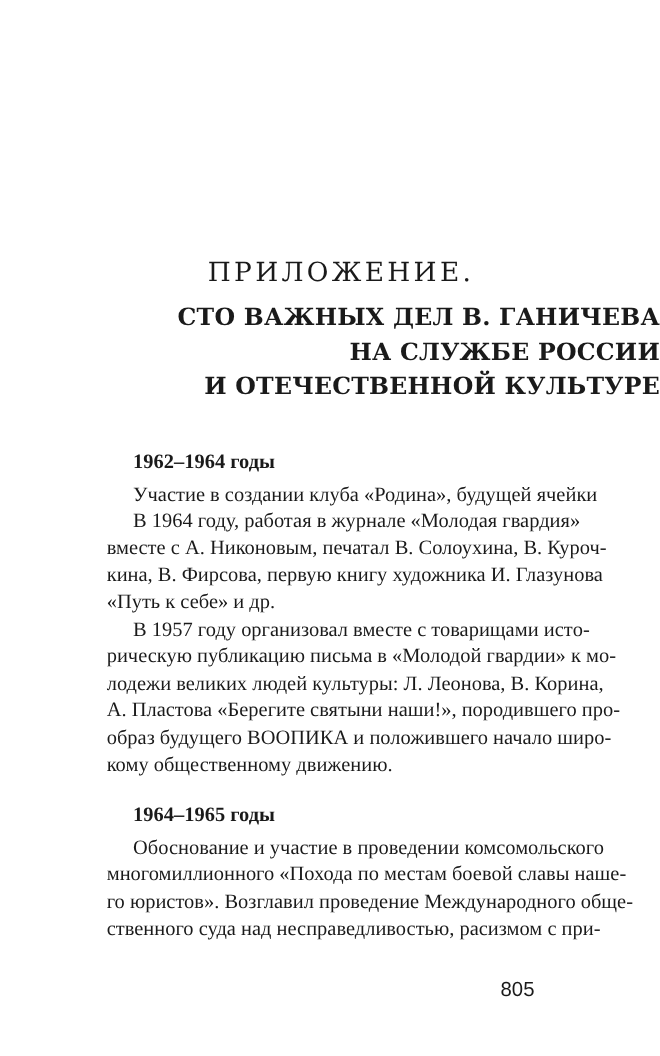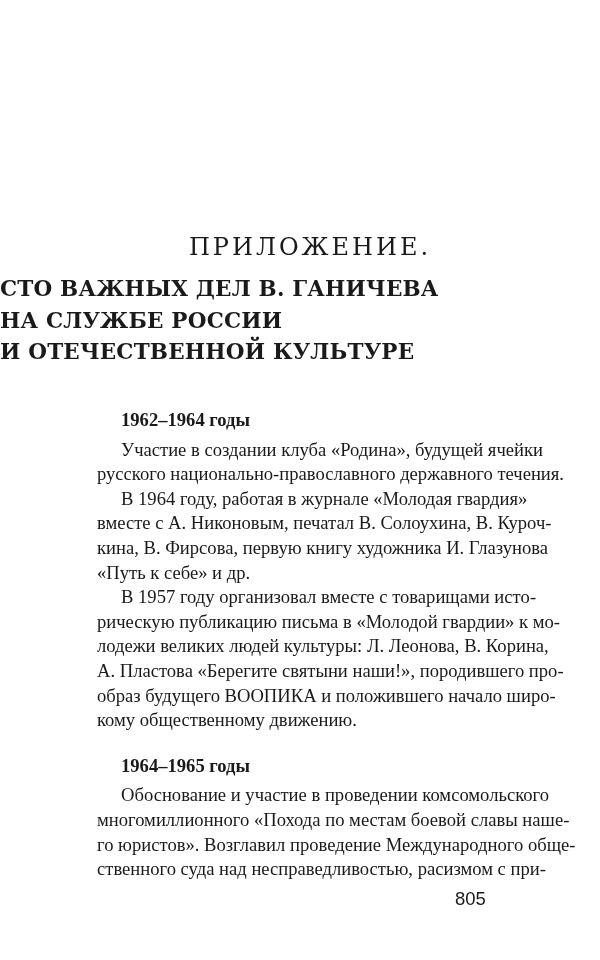--- a/index.html
+++ b/index.html
@@ -2,21 +2,21 @@
 <html><head>
 <meta charset="utf-8">
 <style>
   html, body { margin: 0; padding: 0; background: #ffffff; }
   body { width: 600px; height: 960px; position: relative; overflow: hidden; color: #1a1a1a; }
   .appendix {
     position: absolute; left: 0; width: 524px; top: 233px; text-align: center;
     font-family: "DejaVu Serif", serif; font-size: 24px; letter-spacing: 3px; font-weight: normal; margin-left: 48px;
   }
   .title {
-    position: absolute; left: 0; width: 600px; top: 273px; text-align: left;
+    position: absolute; left: 0; width: 600px; top: 273px; text-align: right;
     font-family: "DejaVu Serif", serif; font-weight: bold; font-size: 21.5px; line-height: 31.5px;
     letter-spacing: 0.2px;
   }
   .content {
     position: absolute; left: 97px; top: 408px; width: 407px;
     font-family: "Liberation Serif", serif; font-size: 18.6px; line-height: 24.6px;
     text-align: justify;
   }
   .section-head { font-weight: bold; padding-left: 24px; margin: 0 0 5px 0; font-size: 18.6px; }
   .para { text-indent: 24px; margin: 0; hyphens: manual; }
@@ -38,21 +38,20 @@
   <div>СТО ВАЖНЫХ ДЕЛ В. ГАНИЧЕВА</div>
   <div>НА СЛУЖБЕ РОССИИ</div>
   <div>И ОТЕЧЕСТВЕННОЙ КУЛЬТУРЕ</div>
 </div>
 
 <div class="content">
   <div class="section">
     <div class="section-head">1962–1964 годы</div>
     <div class="para" style="text-indent:0">
       <span class="line indent">Участие в создании клуба «Родина», будущей ячейки</span>
-      <span class="line last" style="text-align-last: justify;">русского национально-православного державного течения.</span>
     </div>
     <div class="para" style="text-indent:0">
       <span class="line indent">В 1964 году, работая в журнале «Молодая гвардия»</span>
       <span class="line">вместе с А. Никоновым, печатал В. Солоухина, В. Куроч-</span>
       <span class="line">кина, В. Фирсова, первую книгу художника И. Глазунова</span>
       <span class="line last">«Путь к себе» и др.</span>
     </div>
     <div class="para" style="text-indent:0">
       <span class="line indent">В 1957 году организовал вместе с товарищами истo-</span>
       <span class="line">рическую публикацию письма в «Молодой гвардии» к мо-</span>

